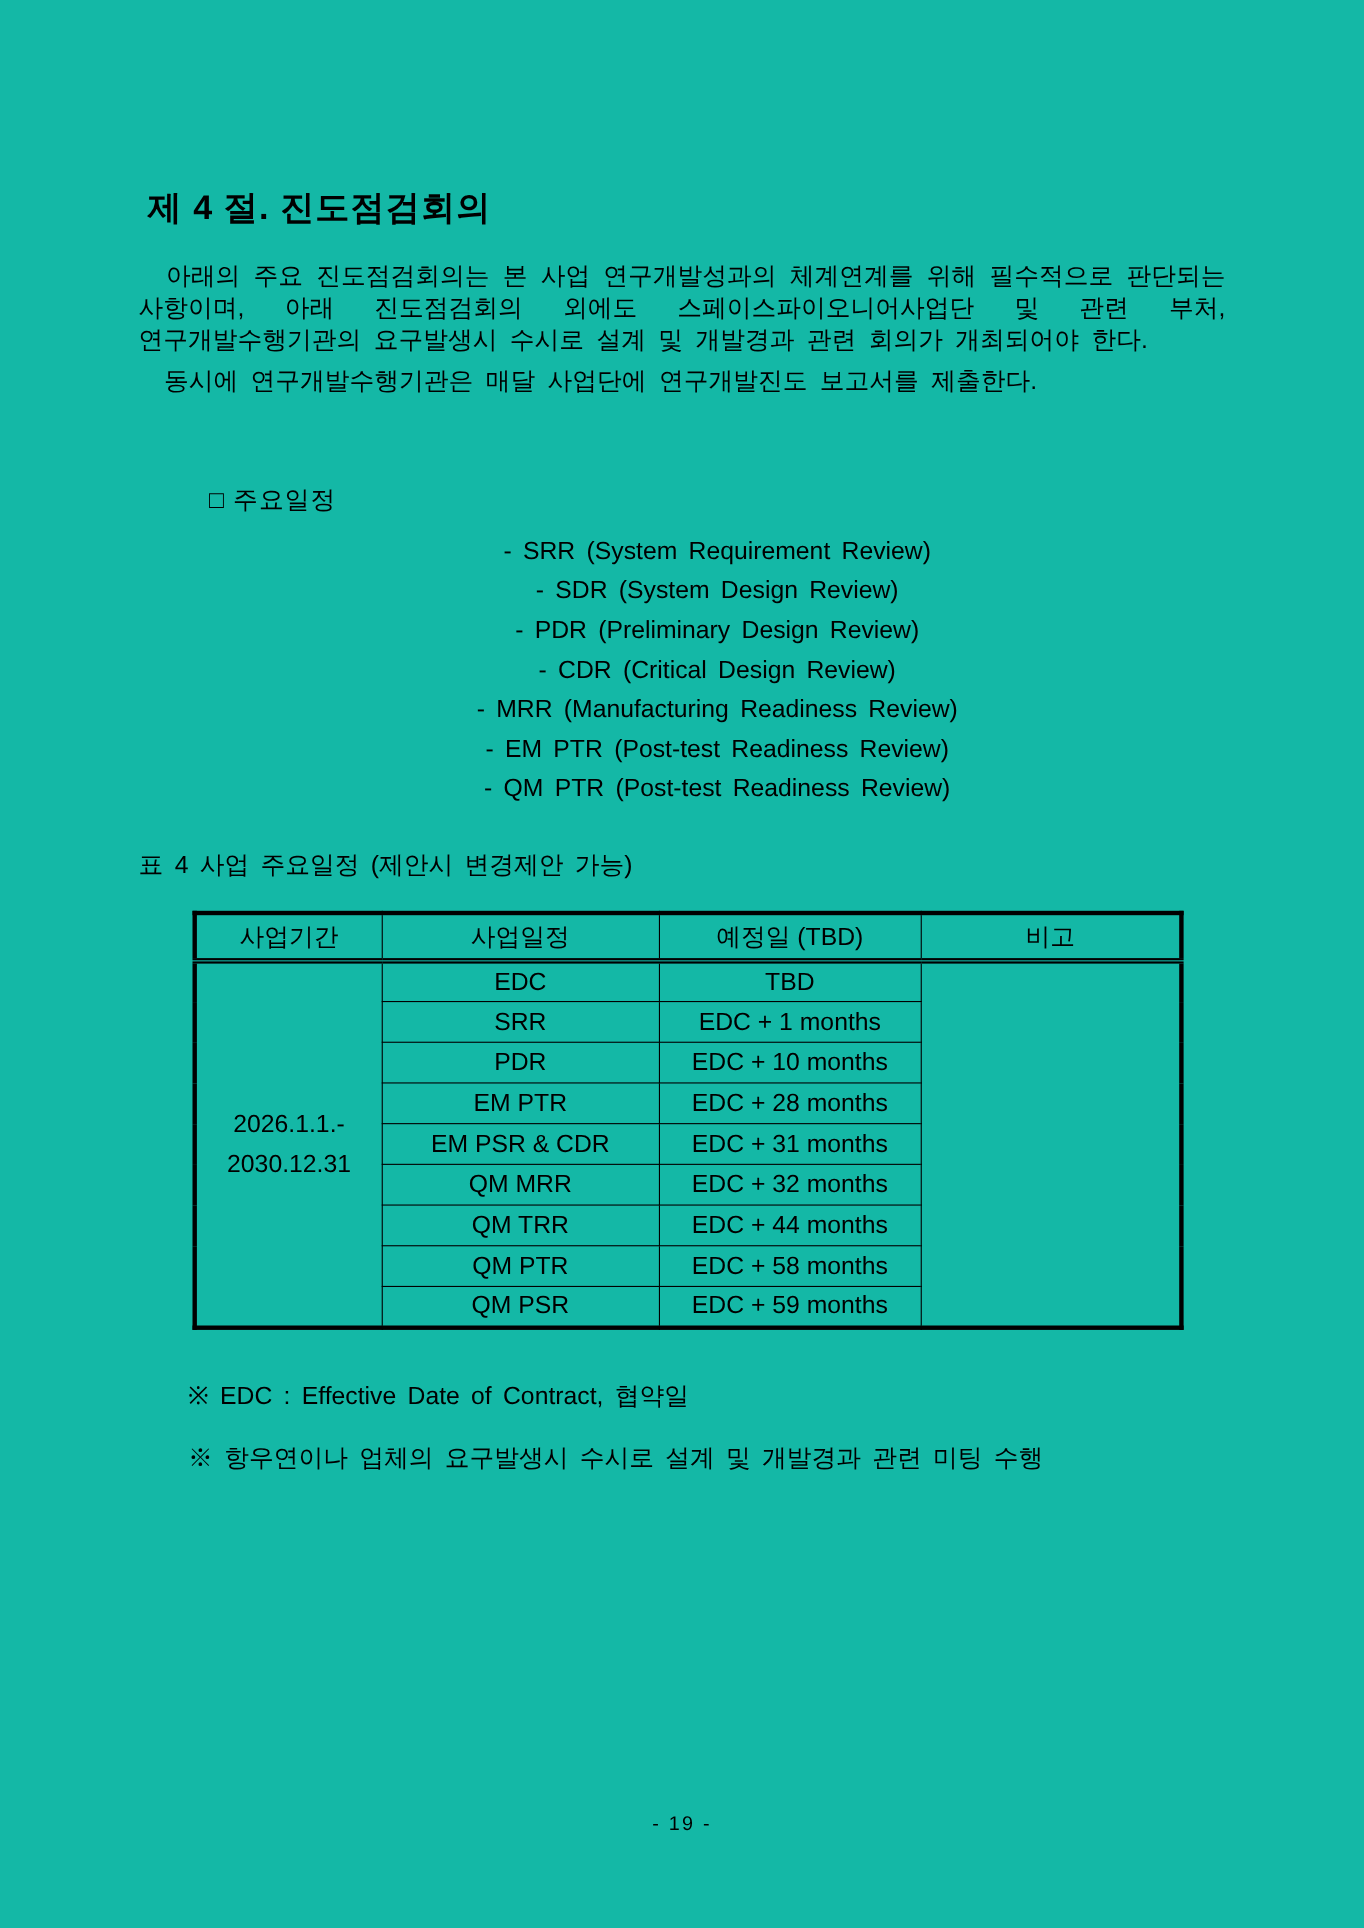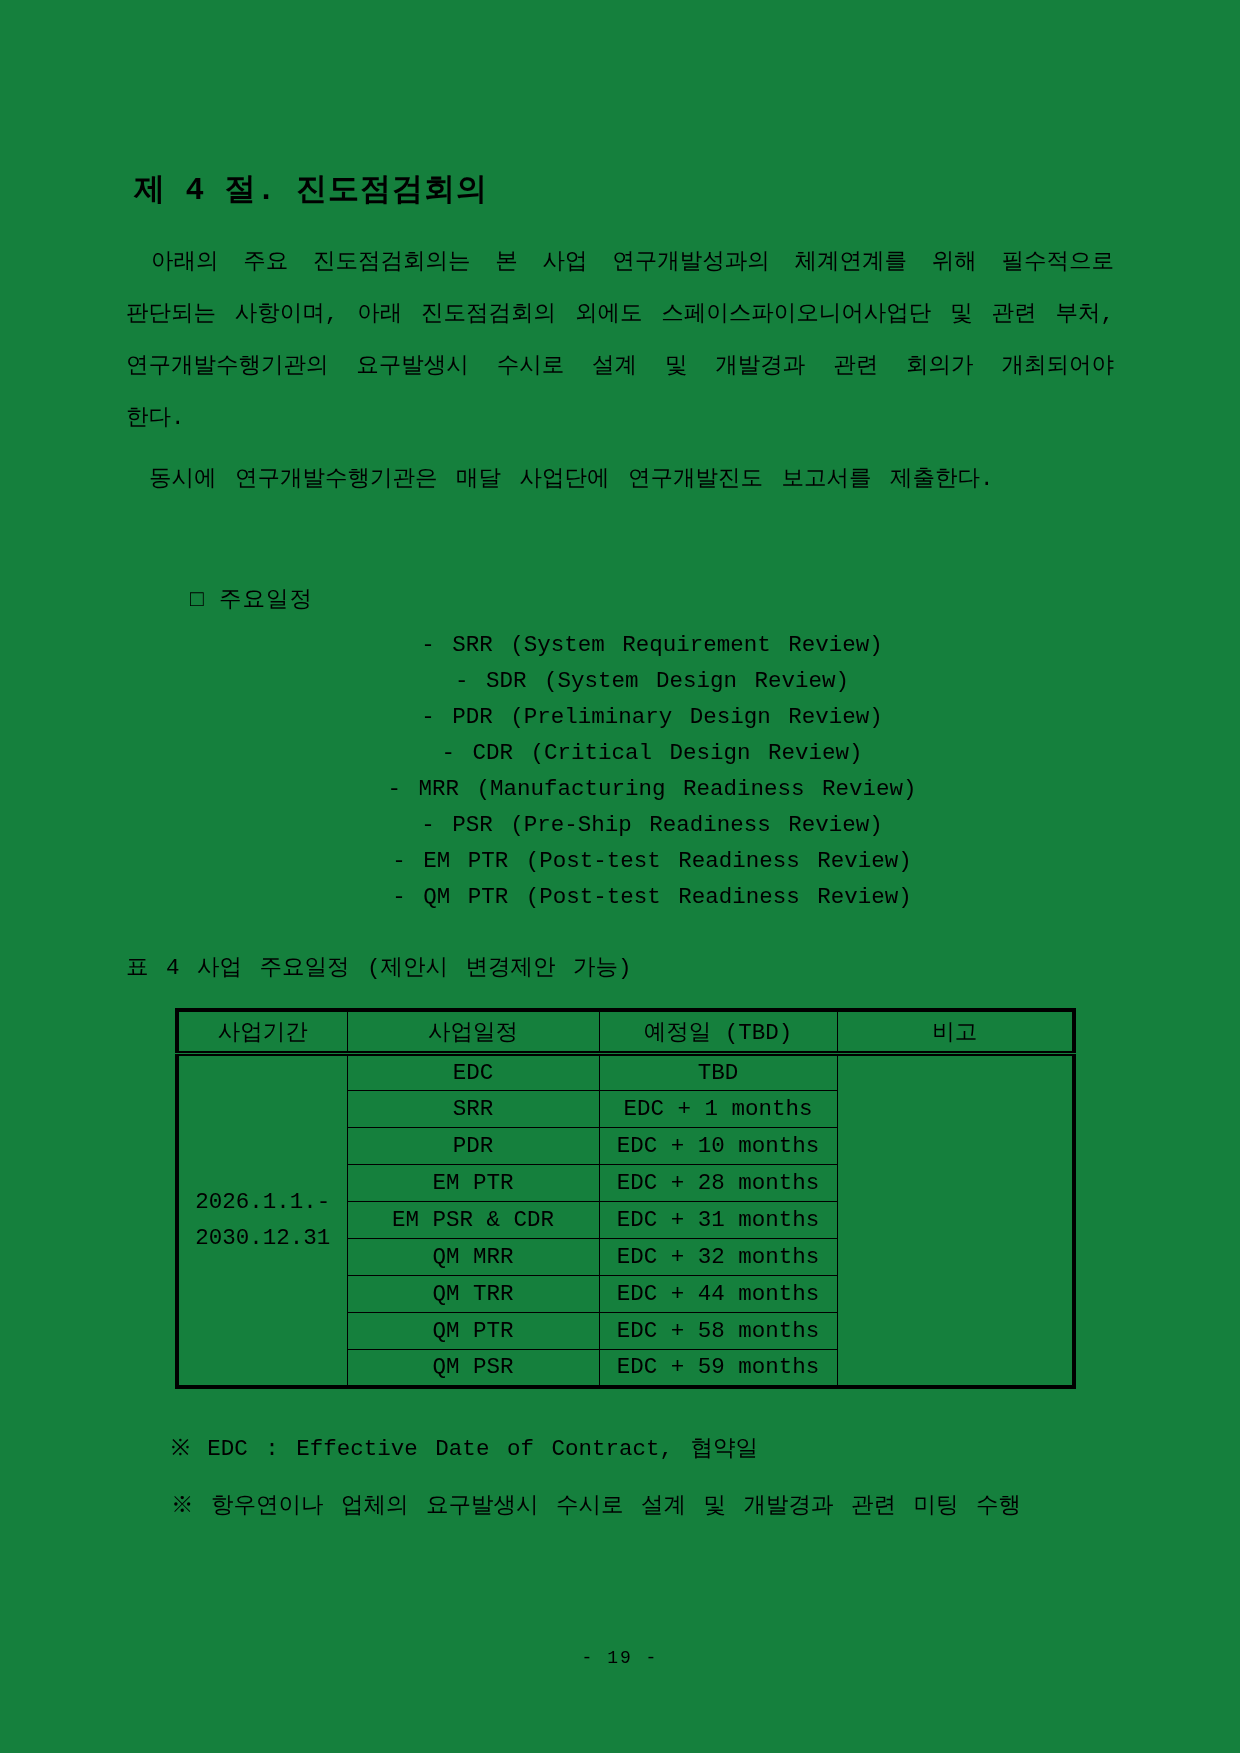--- a/index.html
+++ b/index.html
@@ -2,38 +2,38 @@
 <html><head>
 <meta charset="utf-8">
 <style>
   * { margin: 0; padding: 0; box-sizing: border-box; }
   html, body { background: #ffffff; }
   .page {
     position: relative;
     width: 1240px;
     height: 1753px;
     margin: 0 auto;
-    background: #15803d;
+    background: #14b8a6;
     color: #000000;
-    font-family: Liberation Mono, monospace;
+    font-family: Liberation Sans, sans-serif;
     overflow: hidden;
   }
   .content {
     padding: 168px 126px 0 126px;
   }
   .doc-title {
     font-size: 31px;
     font-weight: bold;
     letter-spacing: 1px;
     margin-left: 8px;
     margin-bottom: 26px;
   }
   .para {
     font-size: 22.5px;
-    line-height: 52px;
+    line-height: 29px;
     text-align: justify;
     word-break: keep-all;
     word-spacing: 5px;
   }
   .para-1 { text-indent: 25px; }
   .para-2 { text-indent: 23px; margin-top: 9px; }
   .schedule-heading {
     font-size: 22.5px;
     margin-top: 78px;
     margin-left: 64px;
@@ -110,21 +110,20 @@
     <p class="para para-2">동시에 연구개발수행기관은 매달 사업단에 연구개발진도 보고서를 제출한다.</p>
 
     <div class="schedule-heading">□ 주요일정</div>
 
     <ul class="milestone-list">
       <li>- SRR (System Requirement Review)</li>
       <li>- SDR (System Design Review)</li>
       <li>- PDR (Preliminary Design Review)</li>
       <li>- CDR (Critical Design Review)</li>
       <li>- MRR (Manufacturing Readiness Review)</li>
-      <li>- PSR (Pre-Ship Readiness Review)</li>
       <li>- EM PTR (Post-test Readiness Review)</li>
       <li>- QM PTR (Post-test Readiness Review)</li>
     </ul>
 
     <div class="table-caption">표 4 사업 주요일정 (제안시 변경제안 가능)</div>
 
     <table class="schedule-table">
       <colgroup>
         <col style="width:170px">
         <col style="width:252px">

